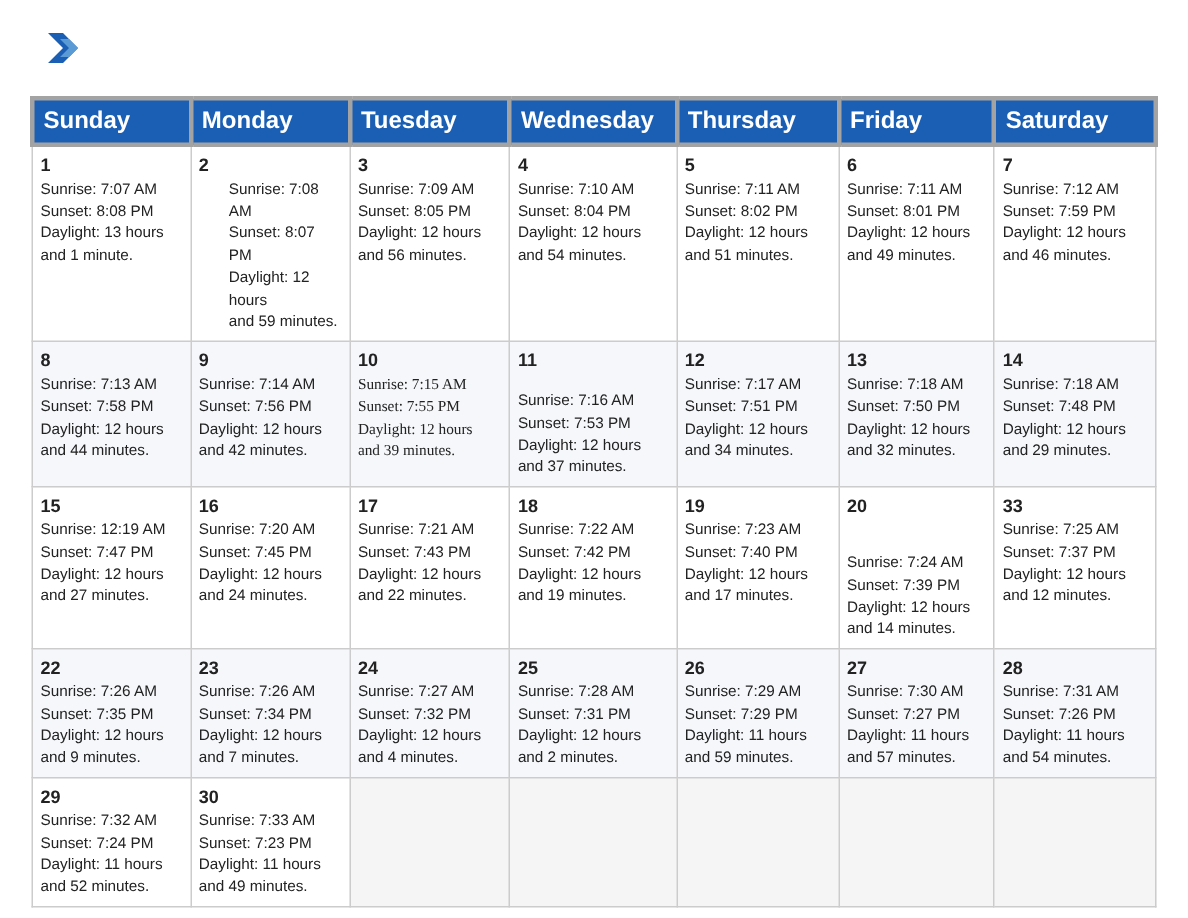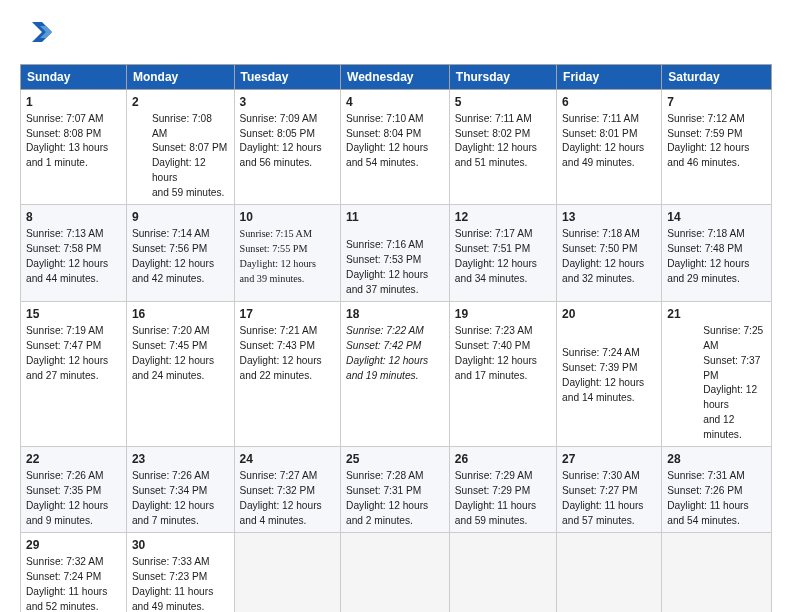--- a/index.html
+++ b/index.html
@@ -56,25 +56,25 @@
       margin-top: 2px;
     }
     .calendar {
       width: 100%;
       border-collapse: collapse;
       font-size: 11px;
     }
     .calendar thead tr th {
       background: #1a5fb4;
       color: #fff;
-      font-size: 12px;
+      font-size: 16px;
       font-weight: bold;
       padding: 5px 6px;
       text-align: left;
-      border: 1px solid #a3a3a3;
+      border: 3px solid #a3a3a3;
     }
     .calendar tbody tr td {
       vertical-align: top;
       border: 1px solid #ccc;
       padding: 4px 5px;
       width: 113px;
       min-height: 70px;
       background: #fff;
       line-height: 1.4;
       color: #222;
@@ -232,63 +232,63 @@
             <span class="day-num">14</span>
             <div class="day-info" style="white-space: pre-line;">Sunrise: 7:18 AM
 Sunset: 7:48 PM
 Daylight: 12 hours
 and 29 minutes.</div>
           </td>
         </tr>
         <tr>
           <td>
             <span class="day-num">15</span>
-            <div class="day-info" style="white-space: pre-line;">Sunrise: 7:19 AM
+            <div class="day-info" style="white-space: pre-line;">Sunrise: 12:19 AM
 Sunset: 7:47 PM
 Daylight: 12 hours
 and 27 minutes.</div>
           </td>
           <td>
             <span class="day-num">16</span>
             <div class="day-info" style="white-space: pre-line;">Sunrise: 7:20 AM
 Sunset: 7:45 PM
 Daylight: 12 hours
 and 24 minutes.</div>
           </td>
           <td>
             <span class="day-num">17</span>
             <div class="day-info" style="white-space: pre-line;">Sunrise: 7:21 AM
 Sunset: 7:43 PM
 Daylight: 12 hours
 and 22 minutes.</div>
           </td>
           <td>
             <span class="day-num">18</span>
-            <div class="day-info" style="white-space: pre-line; font-style: italic;">Sunrise: 7:22 AM
+            <div class="day-info" style="white-space: pre-line;">Sunrise: 7:22 AM
 Sunset: 7:42 PM
 Daylight: 12 hours
 and 19 minutes.</div>
           </td>
           <td>
             <span class="day-num">19</span>
             <div class="day-info" style="white-space: pre-line;">Sunrise: 7:23 AM
 Sunset: 7:40 PM
 Daylight: 12 hours
 and 17 minutes.</div>
           </td>
           <td>
             <span class="day-num">20</span>
             <div class="day-info" style="white-space: pre-line; margin-top: 23px;">Sunrise: 7:24 AM
 Sunset: 7:39 PM
 Daylight: 12 hours
 and 14 minutes.</div>
           </td>
           <td>
-            <span class="day-num">21</span>
-            <div class="day-info" style="white-space: pre-line; margin-left: 36px;">Sunrise: 7:25 AM
+            <span class="day-num">33</span>
+            <div class="day-info" style="white-space: pre-line;">Sunrise: 7:25 AM
 Sunset: 7:37 PM
 Daylight: 12 hours
 and 12 minutes.</div>
           </td>
         </tr>
         <tr>
           <td>
             <span class="day-num">22</span>
             <div class="day-info" style="white-space: pre-line;">Sunrise: 7:26 AM
 Sunset: 7:35 PM

